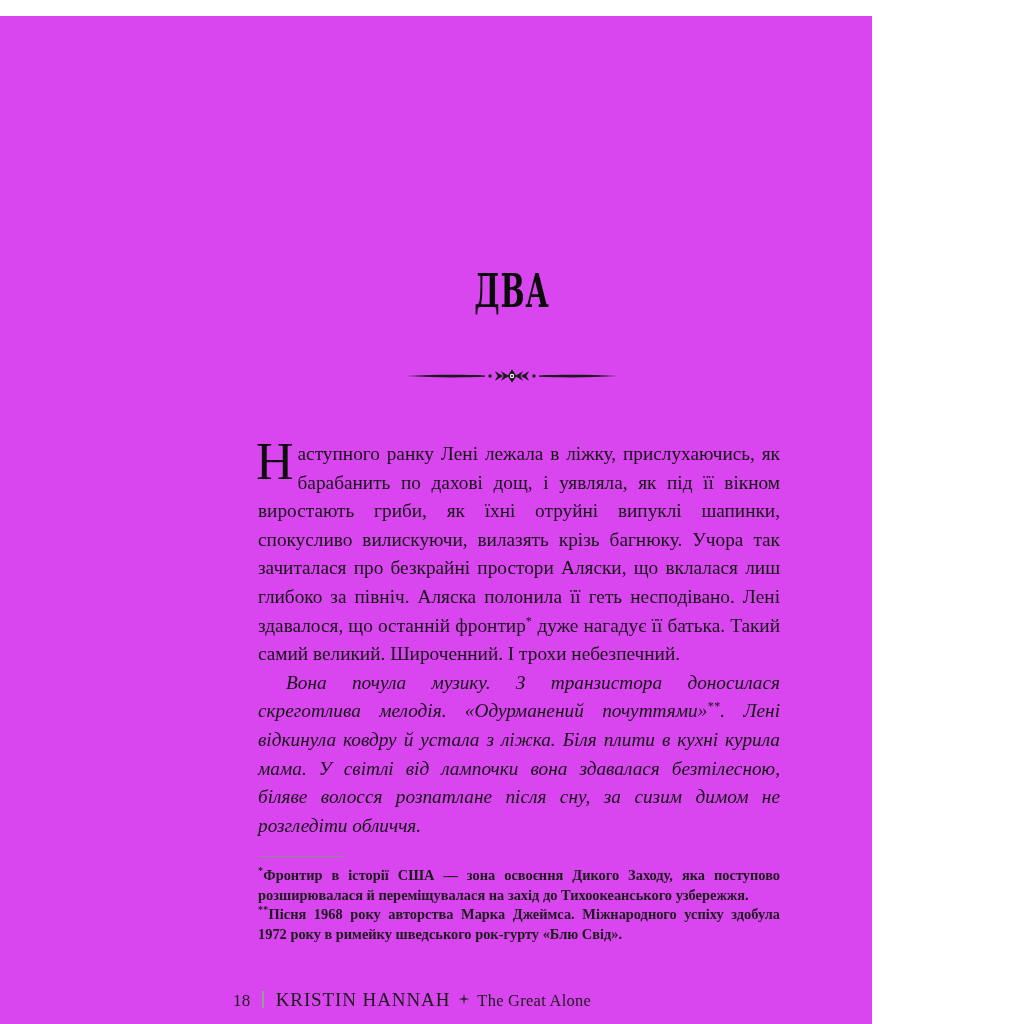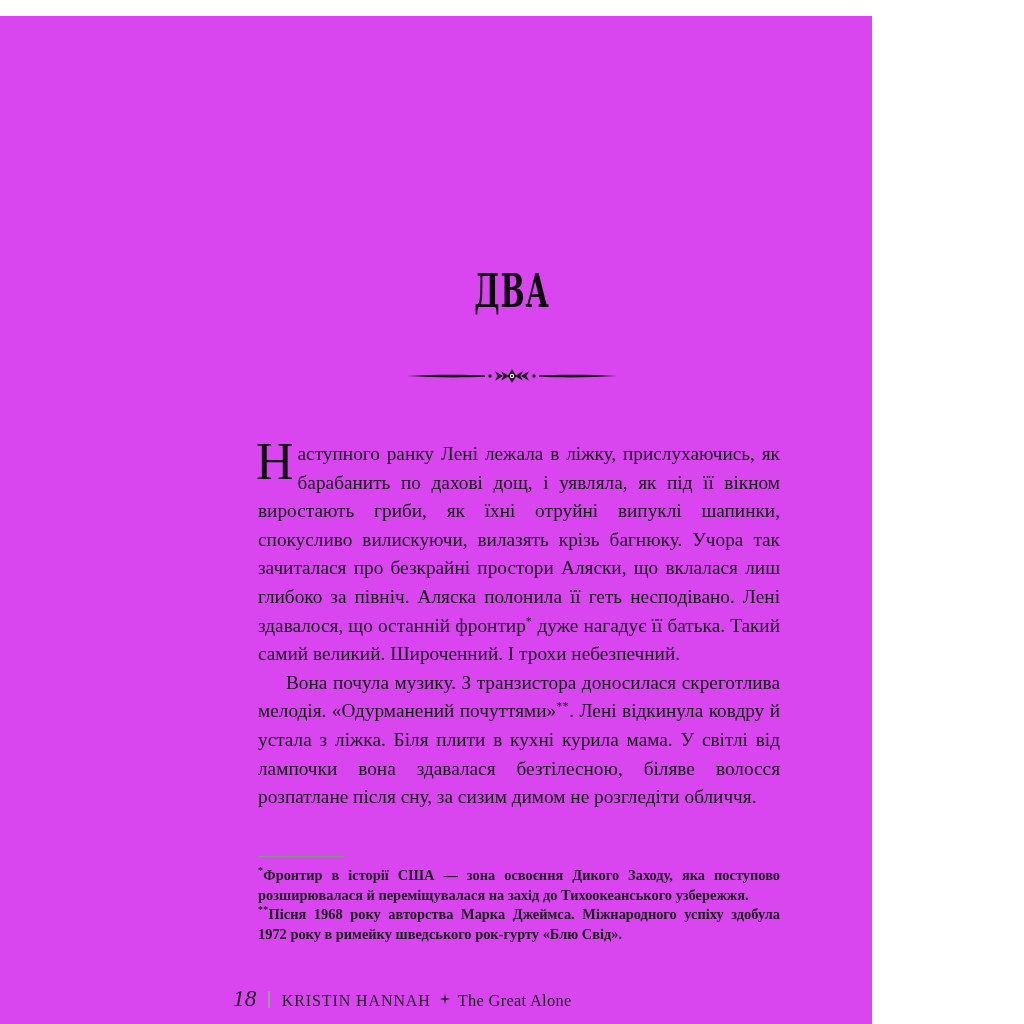--- a/index.html
+++ b/index.html
@@ -70,20 +70,21 @@
     margin: 0;
     font-size: 19.3px;
     line-height: 28.6px;
     text-align: justify;
     text-justify: inter-word;
     color: #141414;
     hyphens: manual;
   }
   p.body + p.body {
     text-indent: 28px;
+    font-style: italic;
   }
 
   .dropcap {
     float: left;
     font-family: "Liberation Serif", "DejaVu Serif", serif;
     font-size: 52px;
     line-height: 40px;
     padding: 0 2px 0 0;
     margin: 2px 2px 0 -2px;
     color: #0d0d0d;
@@ -130,36 +131,35 @@
     position: absolute;
     left: 233px;
     top: 955px;
     width: 560px;
     display: flex;
     align-items: baseline;
     gap: 0;
     white-space: nowrap;
   }
   .folio {
-    font-size: 23px;
+    font-size: 17px;
     color: #1b1b1b;
     letter-spacing: 0.2px;
-    font-style: italic;
   }
   .folio-rule {
     display: inline-block;
     width: 1.3px;
     height: 17px;
     background: #9a9a9a;
     margin: 0 12px;
     position: relative;
     top: 2px;
   }
   .runhead-author {
-    font-size: 16px;
+    font-size: 19px;
     letter-spacing: 0.9px;
     color: #1b1b1b;
   }
   .runhead-orn {
     display: inline-block;
     margin: 0 7px 0 8px;
     font-size: 13px;
     color: #2a2a2a;
     position: relative;
     top: -1px;

